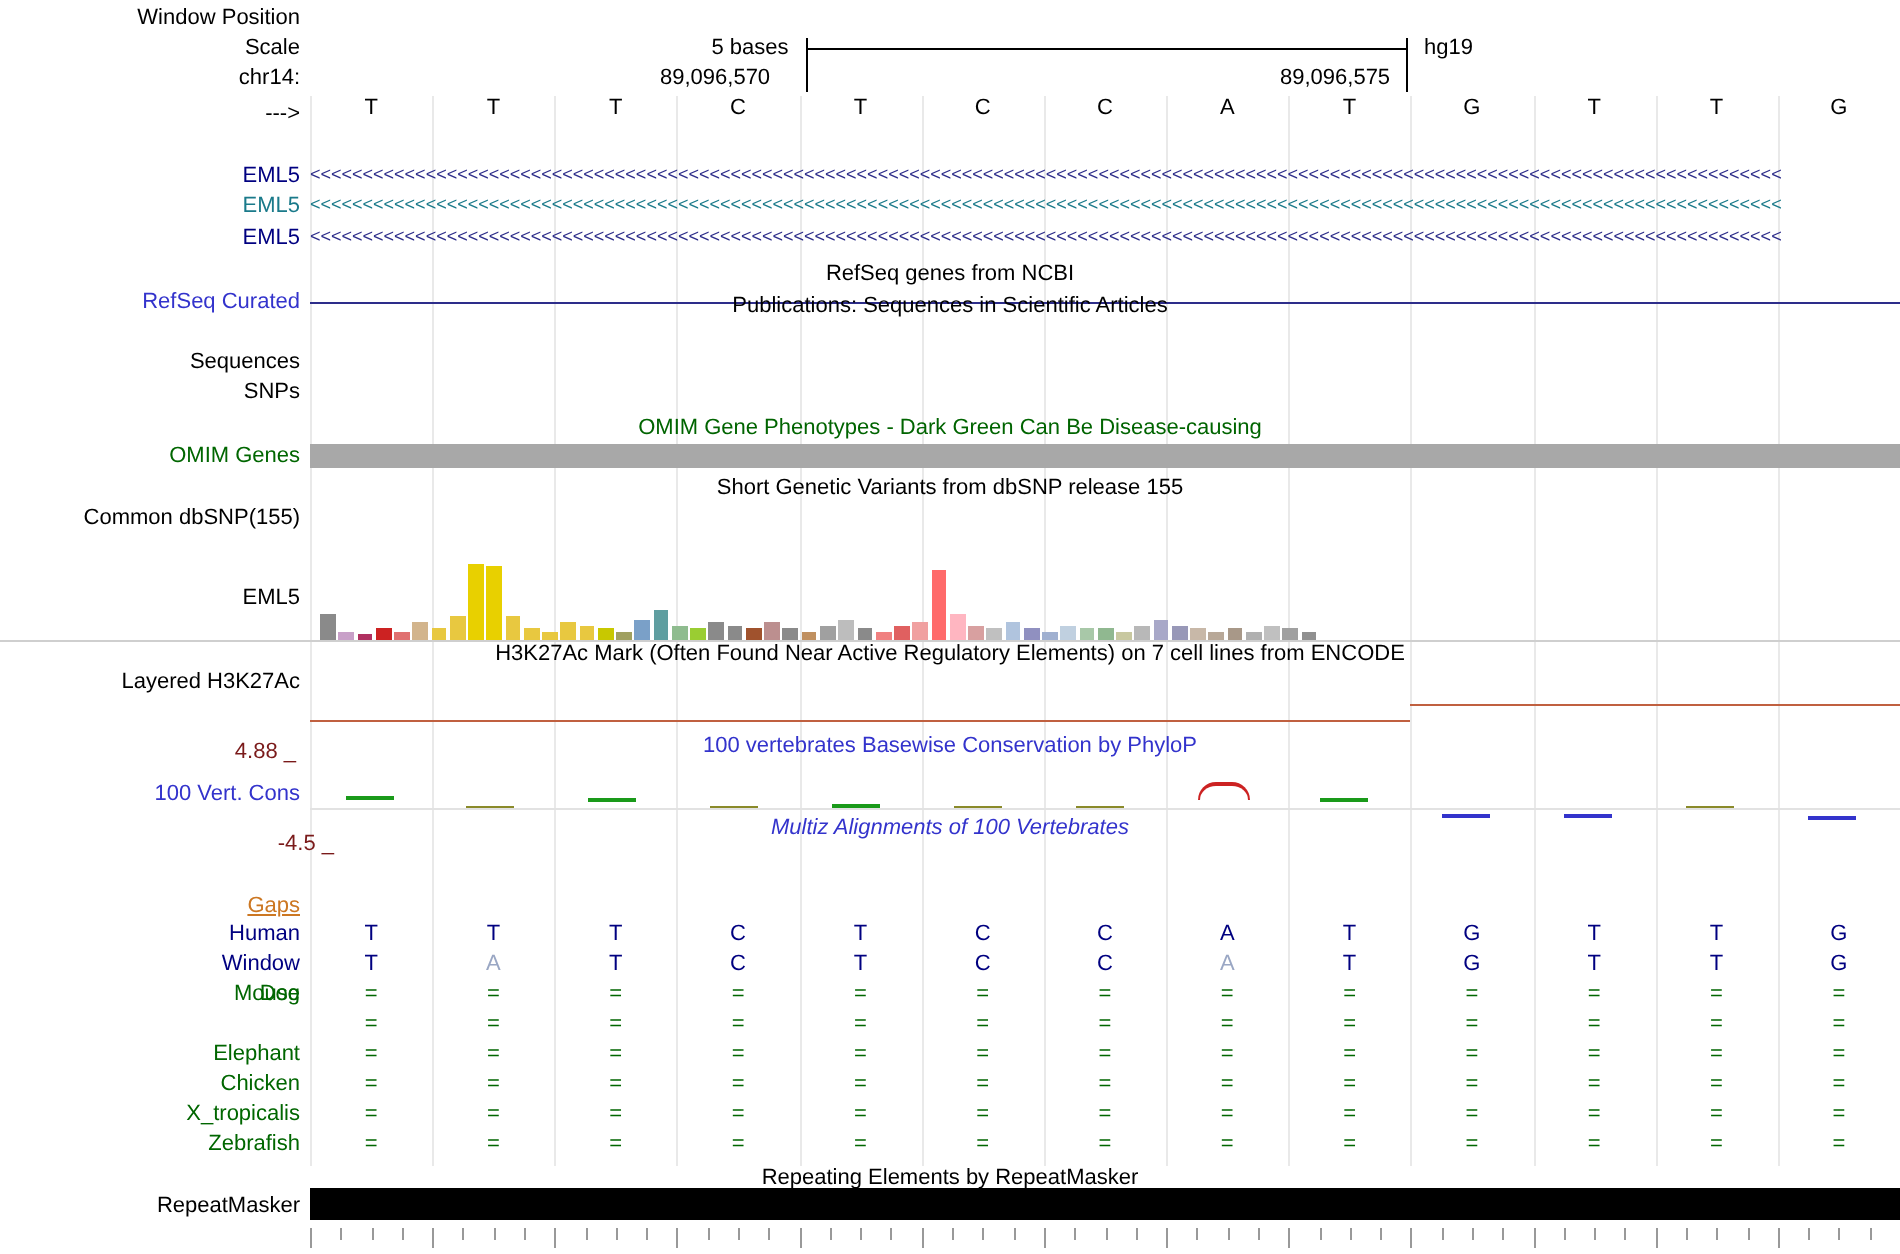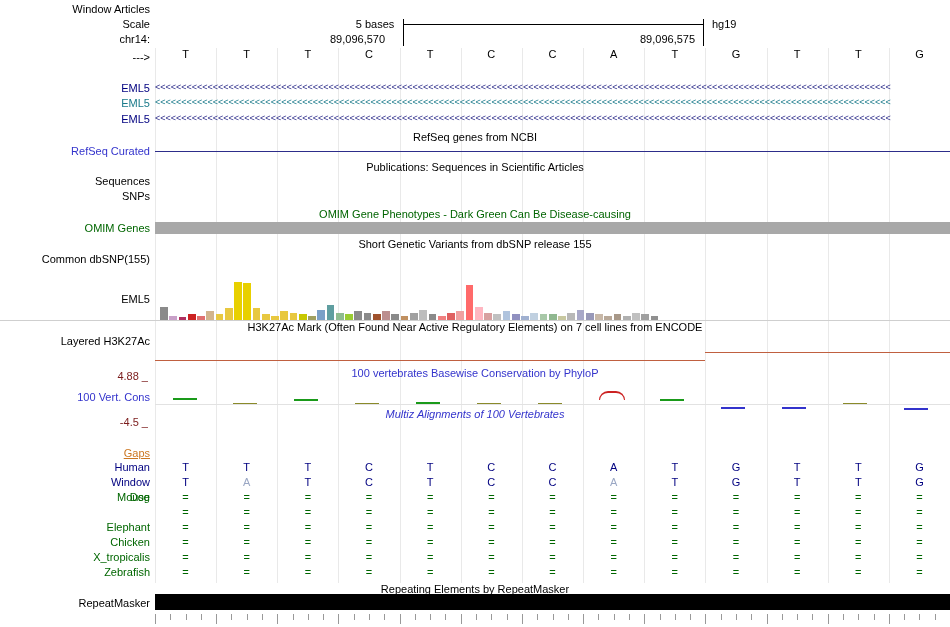--- a/index.html
+++ b/index.html
@@ -44,21 +44,21 @@
       <div class="gridcol" style="left: 460.769px; top: 48px; height: 535px;"></div>
       <div class="gridcol" style="left: 521.923px; top: 48px; height: 535px;"></div>
       <div class="gridcol" style="left: 583.077px; top: 48px; height: 535px;"></div>
       <div class="gridcol" style="left: 644.231px; top: 48px; height: 535px;"></div>
       <div class="gridcol" style="left: 705.385px; top: 48px; height: 535px;"></div>
       <div class="gridcol" style="left: 766.538px; top: 48px; height: 535px;"></div>
       <div class="gridcol" style="left: 827.692px; top: 48px; height: 535px;"></div>
       <div class="gridcol" style="left: 888.846px; top: 48px; height: 535px;"></div>
     </div>
 
-  <div class="abs lbl" style="left:0;top:3px;width:150px;">Window Articles</div>
+  <div class="abs lbl" style="left:0;top:3px;width:150px;">Window Position</div>
   <div class="abs lbl" style="left:0;top:18px;width:150px;">Scale</div>
   <div class="abs lbl" style="left:0;top:33px;width:150px;">chr14:</div>
   <div class="abs lbl" style="left:0;top:51px;width:150px;">---&gt;</div>
 
 
   <div class="abs ctr" style="left:280px;top:18px;width:190px;">5 bases</div>
   <div class="ruler" style="left:403px;top:24px;width:300px;"></div>
   <div class="tick" style="left:403px;top:19px;height:11px;"></div>
   <div class="tick" style="left:703px;top:19px;height:11px;"></div>
   <div class="abs" style="left:712px;top:18px;">hg19</div>
@@ -88,21 +88,21 @@
   <div class="abs lbl teal" style="left:0;top:97px;width:150px;">EML5</div>
   <div class="abs lbl navy" style="left:0;top:113px;width:150px;">EML5</div>
   <div class="abs arrowrow" style="left:155px;top:82px;width:795px;color:#2d2d8a;">&lt;&lt;&lt;&lt;&lt;&lt;&lt;&lt;&lt;&lt;&lt;&lt;&lt;&lt;&lt;&lt;&lt;&lt;&lt;&lt;&lt;&lt;&lt;&lt;&lt;&lt;&lt;&lt;&lt;&lt;&lt;&lt;&lt;&lt;&lt;&lt;&lt;&lt;&lt;&lt;&lt;&lt;&lt;&lt;&lt;&lt;&lt;&lt;&lt;&lt;&lt;&lt;&lt;&lt;&lt;&lt;&lt;&lt;&lt;&lt;&lt;&lt;&lt;&lt;&lt;&lt;&lt;&lt;&lt;&lt;&lt;&lt;&lt;&lt;&lt;&lt;&lt;&lt;&lt;&lt;&lt;&lt;&lt;&lt;&lt;&lt;&lt;&lt;&lt;&lt;&lt;&lt;&lt;&lt;&lt;&lt;&lt;&lt;&lt;&lt;&lt;&lt;&lt;&lt;&lt;&lt;&lt;&lt;&lt;&lt;&lt;&lt;&lt;&lt;&lt;&lt;&lt;&lt;&lt;&lt;&lt;&lt;&lt;&lt;&lt;&lt;&lt;&lt;&lt;&lt;&lt;&lt;&lt;&lt;&lt;&lt;&lt;&lt;&lt;&lt;</div>
   <div class="abs arrowrow" style="left:155px;top:97px;width:795px;color:#1a7a8a;">&lt;&lt;&lt;&lt;&lt;&lt;&lt;&lt;&lt;&lt;&lt;&lt;&lt;&lt;&lt;&lt;&lt;&lt;&lt;&lt;&lt;&lt;&lt;&lt;&lt;&lt;&lt;&lt;&lt;&lt;&lt;&lt;&lt;&lt;&lt;&lt;&lt;&lt;&lt;&lt;&lt;&lt;&lt;&lt;&lt;&lt;&lt;&lt;&lt;&lt;&lt;&lt;&lt;&lt;&lt;&lt;&lt;&lt;&lt;&lt;&lt;&lt;&lt;&lt;&lt;&lt;&lt;&lt;&lt;&lt;&lt;&lt;&lt;&lt;&lt;&lt;&lt;&lt;&lt;&lt;&lt;&lt;&lt;&lt;&lt;&lt;&lt;&lt;&lt;&lt;&lt;&lt;&lt;&lt;&lt;&lt;&lt;&lt;&lt;&lt;&lt;&lt;&lt;&lt;&lt;&lt;&lt;&lt;&lt;&lt;&lt;&lt;&lt;&lt;&lt;&lt;&lt;&lt;&lt;&lt;&lt;&lt;&lt;&lt;&lt;&lt;&lt;&lt;&lt;&lt;&lt;&lt;&lt;&lt;&lt;&lt;&lt;&lt;&lt;&lt;</div>
   <div class="abs arrowrow" style="left:155px;top:113px;width:795px;color:#2d2d8a;">&lt;&lt;&lt;&lt;&lt;&lt;&lt;&lt;&lt;&lt;&lt;&lt;&lt;&lt;&lt;&lt;&lt;&lt;&lt;&lt;&lt;&lt;&lt;&lt;&lt;&lt;&lt;&lt;&lt;&lt;&lt;&lt;&lt;&lt;&lt;&lt;&lt;&lt;&lt;&lt;&lt;&lt;&lt;&lt;&lt;&lt;&lt;&lt;&lt;&lt;&lt;&lt;&lt;&lt;&lt;&lt;&lt;&lt;&lt;&lt;&lt;&lt;&lt;&lt;&lt;&lt;&lt;&lt;&lt;&lt;&lt;&lt;&lt;&lt;&lt;&lt;&lt;&lt;&lt;&lt;&lt;&lt;&lt;&lt;&lt;&lt;&lt;&lt;&lt;&lt;&lt;&lt;&lt;&lt;&lt;&lt;&lt;&lt;&lt;&lt;&lt;&lt;&lt;&lt;&lt;&lt;&lt;&lt;&lt;&lt;&lt;&lt;&lt;&lt;&lt;&lt;&lt;&lt;&lt;&lt;&lt;&lt;&lt;&lt;&lt;&lt;&lt;&lt;&lt;&lt;&lt;&lt;&lt;&lt;&lt;&lt;&lt;&lt;&lt;&lt;</div>
 
   <div class="abs track-title" style="top:131px;">RefSeq genes from NCBI</div>
   <div class="abs lbl blue" style="left:0;top:145px;width:150px;">RefSeq Curated</div>
   <div class="abs" style="left:155px;top:151px;width:795px;height:1px;background:#2d2d8a;"></div>
 
-  <div class="abs track-title" style="top:161px;">Publications: Sequences in Scientific Articles</div>
+  <div class="abs track-title" style="top:147px;">Publications: Sequences in Scientific Articles</div>
   <div class="abs lbl" style="left:0;top:175px;width:150px;">Sequences</div>
   <div class="abs lbl" style="left:0;top:190px;width:150px;">SNPs</div>
 
   <div class="abs track-title dgreen" style="top:208px;">OMIM Gene Phenotypes - Dark Green Can Be Disease-causing</div>
   <div class="abs lbl green" style="left:0;top:222px;width:150px;">OMIM Genes</div>
   <div class="greybar" style="left:155px;top:222px;width:795px;"></div>
 
   <div class="abs track-title" style="top:238px;">Short Genetic Variants from dbSNP release 155</div>
   <div class="abs lbl" style="left:0;top:253px;width:150px;">Common dbSNP(155)</div>
 
@@ -166,21 +166,21 @@
   <div class="sep" style="top:320px;"></div>
 
   <div class="abs track-title" style="top:321px;">H3K27Ac Mark (Often Found Near Active Regulatory Elements) on 7 cell lines from ENCODE</div>
   <div class="abs lbl" style="left:0;top:335px;width:150px;">Layered H3K27Ac</div>
   <div class="redline" style="left:155px;top:360px;width:550px;"></div>
   <div class="redline" style="left:705px;top:352px;width:245px;"></div>
 
   <div class="abs track-title blue" style="top:367px;">100 vertebrates Basewise Conservation by PhyloP</div>
   <div class="abs lbl" style="left:0;top:370px;width:148px;color:#7a1a1a;">4.88 _</div>
   <div class="abs lbl blue" style="left:0;top:391px;width:150px;">100 Vert. Cons</div>
-  <div class="abs lbl" style="left:0;top:416px;width:148px;color:#7a1a1a;">-4.5 _</div>
+  <div class="abs lbl" style="left:0;top:416px;width:148px;color:#7a1a1a;padding-left:19px;">-4.5 _</div>
   <div id="phylop" class="abs" style="left:155px;top:375px;width:795px;height:55px;">
       <div class="abs" style="left: 18px; width: 24px; top: 22.6px; height: 2px; background: rgb(26, 154, 26);"></div>
       <div class="abs" style="left: 78px; width: 24px; top: 28px; height: 2px; background: rgb(138, 138, 42);"></div>
       <div class="abs" style="left: 139px; width: 24px; top: 23.5px; height: 2px; background: rgb(26, 154, 26);"></div>
       <div class="abs" style="left: 200px; width: 24px; top: 28px; height: 2px; background: rgb(138, 138, 42);"></div>
       <div class="abs" style="left: 261px; width: 24px; top: 27.1px; height: 2px; background: rgb(26, 154, 26);"></div>
       <div class="abs" style="left: 322px; width: 24px; top: 28px; height: 2px; background: rgb(138, 138, 42);"></div>
       <div class="abs" style="left: 383px; width: 24px; top: 28px; height: 2px; background: rgb(138, 138, 42);"></div>
       <div class="abs" style="left: 444px; width: 24px; top: 16.3px; height: 7px; background: transparent; border-radius: 12px 12px 0px 0px; border-top: 2px solid rgb(204, 34, 34); border-left: 1px solid rgb(204, 34, 34); border-right: 1px solid rgb(204, 34, 34);"></div>
       <div class="abs" style="left: 505px; width: 24px; top: 23.5px; height: 2px; background: rgb(26, 154, 26);"></div>

